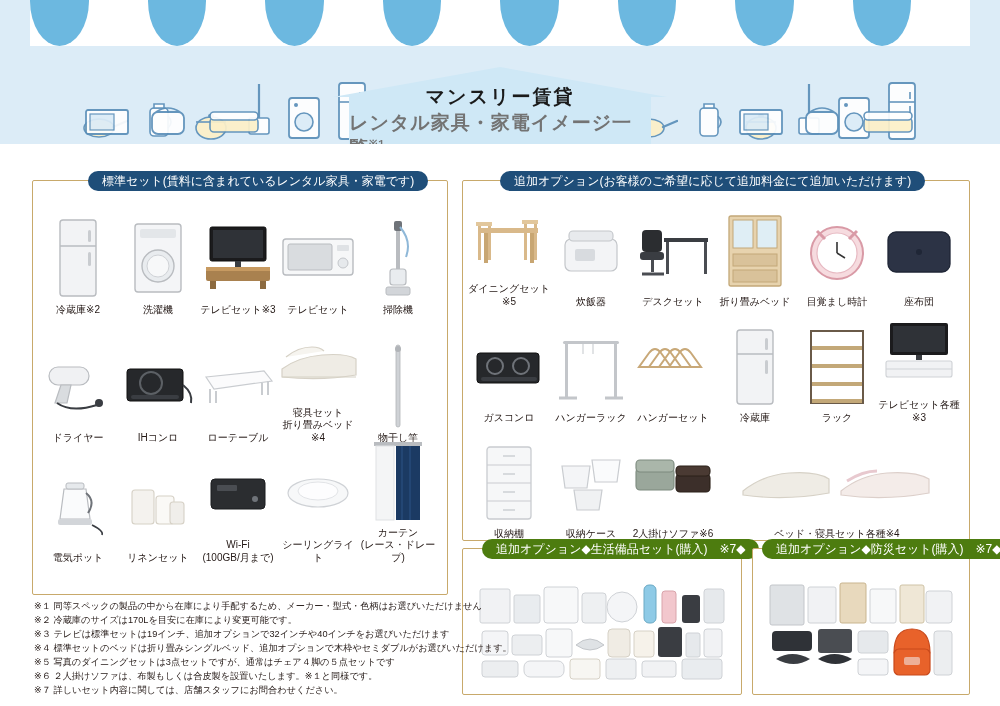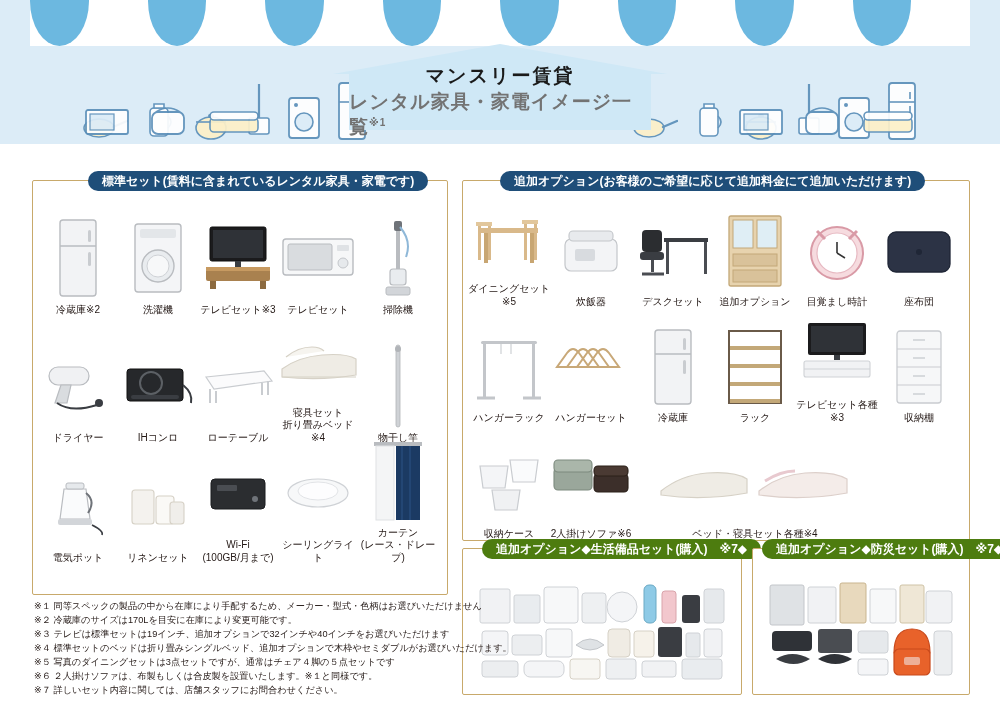--- a/index.html
+++ b/index.html
@@ -36,21 +36,21 @@
   }
   .hdr-icons{
     position:absolute;top:50px;height:92px;
     display:flex;align-items:flex-end;gap:14px;
   }
   .hdr-icons.left{left:82px;}
   .hdr-icons.right{right:82px;}
   .ic{opacity:.92;}
   
   .house{
-    position:absolute;left:333px;top:44px;width:334px;height:86px;
+    position:absolute;left:333px;top:67px;width:334px;height:86px;font-family:Liberation Mono, monospace;
   }
   .house-roof{
     position:absolute;left:0;top:0;width:0;height:0;
     border-left:167px solid transparent;border-right:167px solid transparent;
     border-bottom:30px solid #cfe8f6;
   }
   .house-body{
     position:absolute;left:16px;top:29px;width:302px;height:57px;
     background:#cfe8f6;
     display:flex;flex-direction:column;align-items:center;justify-content:center;
@@ -58,21 +58,21 @@
   .house-t1{font-size:19px;font-weight:bold;color:#1a1a1a;letter-spacing:2px;line-height:1.35;}
   .house-t2{font-size:19px;font-weight:bold;color:#737373;letter-spacing:1px;line-height:1.35;}
   .house-t2 sup{font-size:10px;vertical-align:super;}
 
   
   .panel{
     position:absolute;border:1px solid #c8a96b;background:#fff;border-radius:2px;
   }
   .panel-title{
     position:absolute;height:20px;line-height:20px;
-    background:#1f4e79;color:#fff;font-size:12px;font-weight:bold;
+    background:#1f4e79;color:#fff;font-size:12px;font-weight:normal;
     text-align:center;border-radius:10px;
     white-space:nowrap;padding:0 14px;
   }
   .panel-title.brown{background:#4d7c0f;}
 
   #std-panel{left:32px;top:180px;width:414px;height:413px;}
   #opt-panel{left:462px;top:180px;width:506px;height:359px;}
   #life-panel{left:462px;top:548px;width:278px;height:145px;}
   #bousai-panel{left:752px;top:548px;width:216px;height:145px;}
 
@@ -501,21 +501,21 @@
   <div class="cell">
     <div class="thumb">
       <svg width="64" height="78" viewBox="0 0 64 78">
           <rect x="6" y="4" width="52" height="70" rx="2" fill="#e7d3ae" stroke="#c3a878" stroke-width="1.3"></rect>
           <rect x="10" y="8" width="20" height="28" fill="#dfeef5" stroke="#c3a878" stroke-width="1"></rect>
           <rect x="34" y="8" width="20" height="28" fill="#dfeef5" stroke="#c3a878" stroke-width="1"></rect>
           <rect x="10" y="42" width="44" height="12" fill="#d9c29a" stroke="#c3a878" stroke-width="1"></rect>
           <rect x="10" y="58" width="44" height="12" fill="#d9c29a" stroke="#c3a878" stroke-width="1"></rect>
         </svg>
     </div>
-    <div class="cap">追加オプション</div>
+    <div class="cap">折り畳みベッド</div>
   </div>
   <div class="cell">
     <div class="thumb">
       <svg width="64" height="64" viewBox="0 0 64 64">
           <circle cx="32" cy="34" r="26" fill="#f6dbdf" stroke="#d99aa6" stroke-width="2"></circle>
           <circle cx="32" cy="34" r="20" fill="#fff" stroke="#e7b9c2" stroke-width="1.2"></circle>
           <path d="M32 34 v-11 M32 34 l8 5" stroke="#333" stroke-width="1.6"></path>
           <path d="M12 12 l8 8 M52 12 l-8 8" stroke="#d99aa6" stroke-width="3"></path>
         </svg>
     </div>
@@ -524,20 +524,31 @@
   <div class="cell">
     <div class="thumb">
       <svg width="74" height="58" viewBox="0 0 74 58">
           <rect x="6" y="10" width="62" height="40" rx="8" fill="#2c3345" stroke="#1f2636" stroke-width="1.3"></rect>
           <circle cx="37" cy="30" r="3" fill="#1f2636"></circle>
         </svg>
     </div>
     <div class="cap">座布団</div>
   </div>
 
+  <div class="cell">
+    <div class="thumb">
+      <svg width="76" height="52" viewBox="0 0 76 52">
+          <rect x="6" y="12" width="62" height="30" rx="3" fill="#26282b" stroke="#111" stroke-width="1"></rect>
+          <circle cx="24" cy="25" r="8" fill="none" stroke="#6f7379" stroke-width="2"></circle>
+          <circle cx="50" cy="25" r="8" fill="none" stroke="#6f7379" stroke-width="2"></circle>
+          <rect x="10" y="36" width="56" height="4" rx="2" fill="#3a3d42"></rect>
+        </svg>
+    </div>
+    <div class="cap">ガスコンロ</div>
+  </div>
   <div class="cell">
     <div class="thumb">
       <svg width="68" height="76" viewBox="0 0 68 76">
           <rect x="6" y="12" width="56" height="3" rx="1.5" fill="#c3c6ca"></rect>
           <rect x="8" y="15" width="3" height="54" fill="#c3c6ca"></rect>
           <rect x="57" y="15" width="3" height="54" fill="#c3c6ca"></rect>
           <path d="M2 69 h18 M48 69 h18" stroke="#c3c6ca" stroke-width="3"></path>
           <path d="M26 15 v10 M36 15 v10" stroke="#d5d8db" stroke-width="1.4"></path>
         </svg>
     </div>

